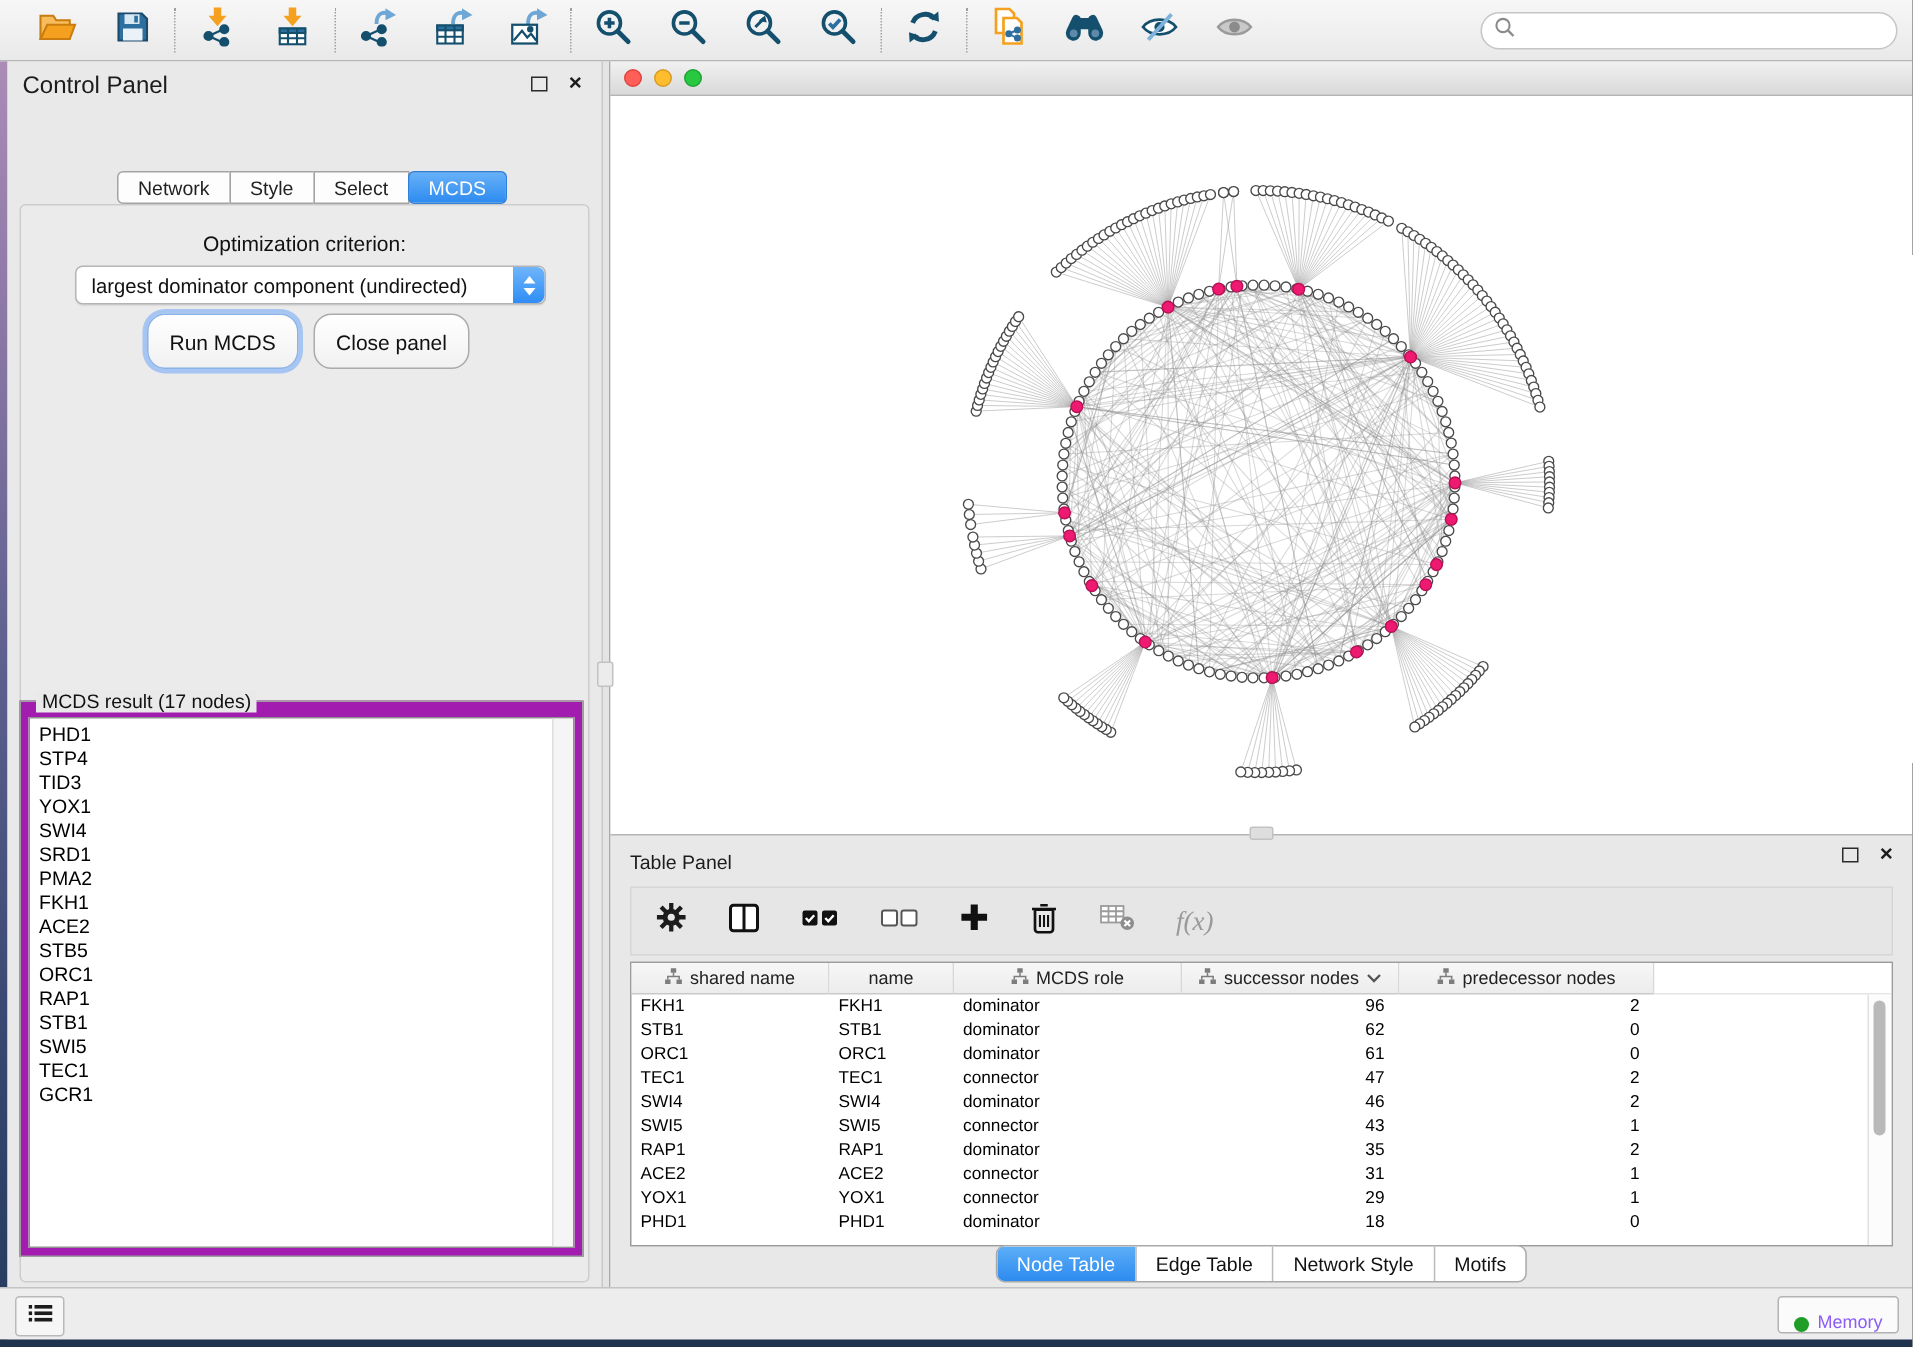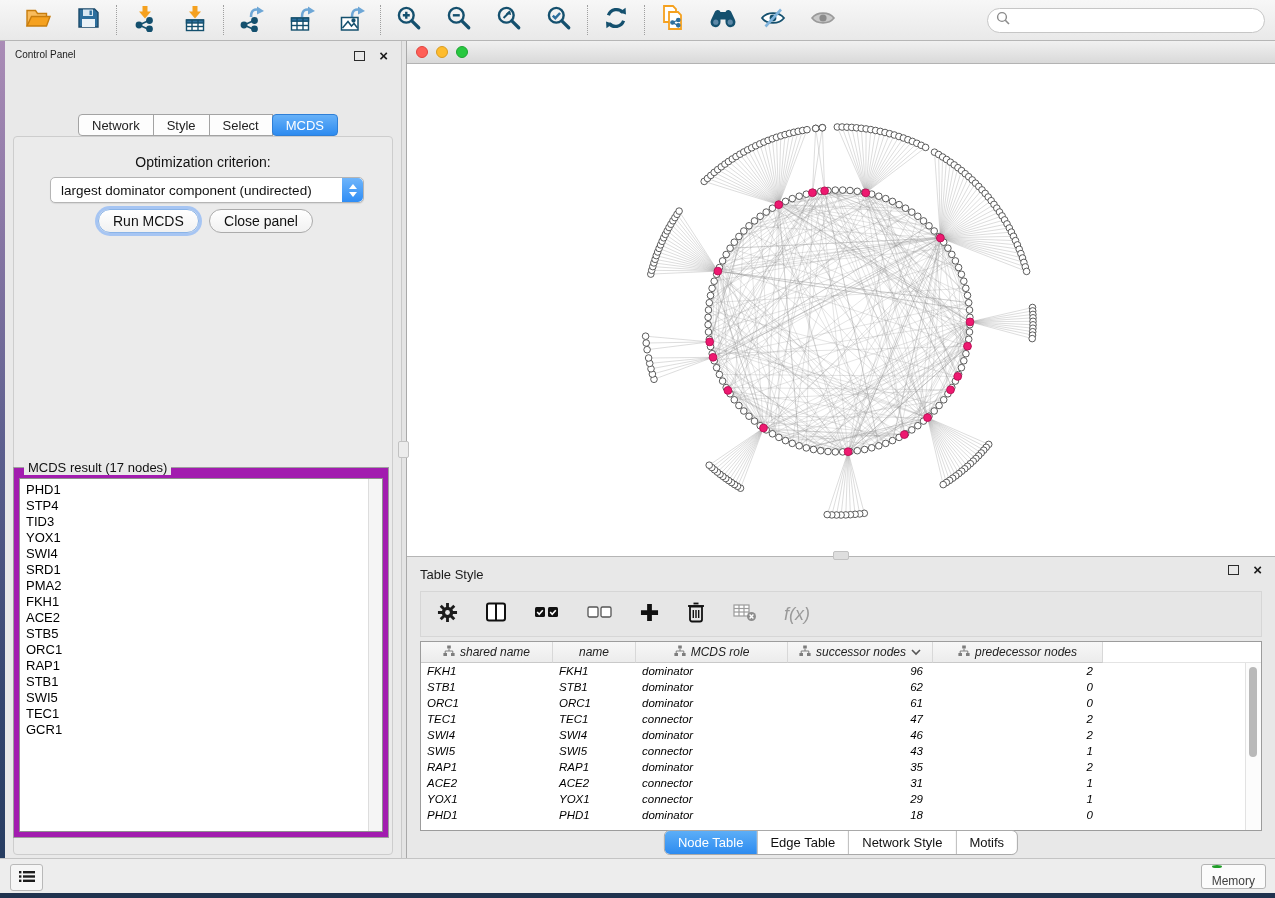--- a/index.html
+++ b/index.html
@@ -18,41 +18,41 @@
   
   .left-strip{position:absolute;left:0;top:41px;width:5px;height:852px;
     background:linear-gradient(180deg,#aa8cb6 0%,#8f7aa8 18%,#5c5f8e 48%,#35466f 78%,#243b5e 100%);}
   .bottom-strip{position:absolute;left:0;top:893px;width:1275px;height:5px;background:#20334f;}
   
   .control-panel{position:absolute;left:5px;top:41px;width:396px;height:817px;background:#e9e9e9;}
   .vsplit{position:absolute;left:401px;top:41px;width:6px;height:817px;background:#e4e4e4;
           border-left:1px solid #c9c9c9;border-right:1px solid #a9a9a9;box-sizing:border-box;}
   .vsplit-grip{position:absolute;left:398px;top:441px;width:9px;height:15px;background:#ececec;
           border:1px solid #c2c2c2;border-radius:2px;z-index:5;}
-  .cp-title{position:absolute;left:10px;top:8px;font-size:10px;color:#1c1c1c;}
+  .cp-title{position:absolute;left:10px;top:8px;font-size:16px;color:#1c1c1c;}
   .win-ctl{position:absolute;top:10px;display:flex;align-items:center;justify-content:center;cursor:pointer;}
   .float-ico{width:9px;height:8px;border:1.6px solid #2b2b2b;}
   .close-ico{font-size:15px;font-weight:bold;color:#1b1b1b;line-height:10px;}
   .cp-tabs{position:absolute;left:73px;top:73px;display:flex;}
   .cp-tab{box-sizing:border-box;height:22px;padding:3px 13px;font-size:13px;color:#222;background:#fdfdfd;
           border:1px solid #a3a3a3;margin-left:-1px;cursor:pointer;}
   .cp-tab:first-child{border-radius:4px 0 0 4px;margin-left:0;}
   .cp-tab.active{background:linear-gradient(#67b1f8,#2d8bf0);border-color:#2f7fd6;color:#fff;border-radius:4px;}
   .cp-box{position:absolute;left:8px;right:8px;top:95px;bottom:3px;background:#ebebeb;
           border:1px solid #cdcdcd;border-radius:4px;}
   .crit-label{position:absolute;left:0;right:0;top:17px;text-align:center;font-size:14px;color:#111;}
   .dropdown{position:absolute;left:36px;top:40px;width:312px;height:24px;background:#fff;
             border:1px solid #b5b5b5;border-radius:5px;display:flex;align-items:center;cursor:pointer;
             box-shadow:0 1px 1px rgba(0,0,0,.08);}
   .dd-text{flex:1;font-size:13.5px;color:#111;padding-left:10px;white-space:nowrap;}
   .dd-step{width:21px;height:24px;border-radius:0 5px 5px 0;background:linear-gradient(#6fb5fb,#2f8df5);
            display:flex;flex-direction:column;align-items:center;justify-content:center;gap:3px;}
   .dd-up{width:0;height:0;border-left:4px solid transparent;border-right:4px solid transparent;border-bottom:5px solid #fff;}
   .dd-dn{width:0;height:0;border-left:4px solid transparent;border-right:4px solid transparent;border-top:5px solid #fff;}
-  .btn{position:absolute;top:72px;height:24px;box-sizing:border-box;background:linear-gradient(#ffffff,#f1f1f1);
+  .btn{position:absolute;top:72px;height:37px;box-sizing:border-box;background:linear-gradient(#ffffff,#f1f1f1);
        border:1px solid #ababab;border-radius:12px;font-size:14px;color:#111;display:flex;align-items:center;
        justify-content:center;cursor:pointer;padding:0 14px;}
   .btn.focused{border-color:#8ab4e8;box-shadow:0 0 0 3px rgba(110,165,250,.55);}
   .result-fs{position:absolute;left:8px;width:376px;top:426px;height:371px;border:1px solid #9e9e9e;
              background:#a21caf;box-sizing:border-box;}
   .result-legend{position:absolute;top:-8px;left:10px;background:#e9e9e9;padding:0 4px;font-size:13px;color:#111;}
   .result-list{position:absolute;left:5px;right:5px;top:10px;bottom:5px;background:#fff;
                border:1px solid #8f8f8f;overflow:hidden;}
   .result-item{font-size:13px;line-height:16px;color:#000;padding-left:6px;}
   .result-list .inner{position:absolute;left:0;top:3px;right:14px;bottom:0;}
@@ -69,23 +69,23 @@
   .net-canvas{position:absolute;left:407px;top:64px;width:868px;height:492px;background:#fff;}
   .grip-h{position:absolute;left:833px;top:551px;width:14px;height:7px;background:#dedede;
           border:1px solid #c2c2c2;border-radius:2px;z-index:5;}
   
   .table-panel{position:absolute;left:407px;top:556px;width:868px;height:302px;background:#e8e8e8;
                border-top:1px solid #b5b5b5;box-sizing:border-box;}
   .tp-title{position:absolute;left:13px;top:10px;font-size:13px;color:#1c1c1c;}
   .tp-toolbar{position:absolute;left:13px;right:13px;top:34px;height:46px;display:flex;align-items:center;
               gap:27px;padding-left:16px;background:#e6e6e6;border:1px solid #d6d6d6;box-sizing:border-box;}
   .tp-tool{display:flex;align-items:center;justify-content:center;cursor:pointer;}
-  .fx{font-family:Liberation Sans, sans-serif;font-style:italic;color:#9a9a9a;font-size:18px;}
+  .fx{font-family:Liberation Serif, serif;font-style:italic;color:#9a9a9a;font-size:18px;}
   .tablewrap{position:absolute;left:13px;right:13px;top:84px;height:190px;background:#fff;
-             border:1px solid #9c9c9c;box-sizing:border-box;overflow:hidden;font-style:italic;}
+             border:1px solid #9c9c9c;box-sizing:border-box;overflow:hidden;}
   .thead{display:grid;grid-template-columns:132px 83px 152px 145px 170px 1fr;height:21px;}
   .th{display:flex;align-items:center;justify-content:center;gap:5px;font-size:12px;color:#222;
       background:linear-gradient(#f7f7f7,#ececec);border-right:1px solid #d8d8d8;border-bottom:1px solid #c9c9c9;
       white-space:nowrap;overflow:hidden;cursor:pointer;}
   .th.filler{background:#fff;border-right:none;border-bottom:1px solid #e4e4e4;cursor:default;}
   .tbody{position:absolute;left:0;right:15px;top:21px;bottom:0;}
   .trow{display:grid;grid-template-columns:132px 83px 152px 145px 170px;height:16px;align-items:center;cursor:pointer;}
   .td{font-size:11.5px;color:#000;padding-left:6px;white-space:nowrap;}
   .td.num{text-align:right;padding-right:10px;}
   .vscroll{position:absolute;right:0;top:21px;bottom:0;width:15px;background:#fcfcfc;border-left:1px solid #e2e2e2;}
@@ -94,21 +94,21 @@
            border:1px solid #a9a9a9;border-radius:6px;overflow:hidden;background:#fff;}
   .tp-tab{display:flex;align-items:center;padding:0 13px;font-size:13px;color:#111;border-left:1px solid #bbb;cursor:pointer;}
   .tp-tab:first-child{border-left:none;}
   .tp-tab.active{background:linear-gradient(#5caef7,#2d8bf0);color:#fff;}
   
   .status-bar{position:absolute;left:0;top:858px;width:1275px;height:35px;background:#ededed;
               border-top:1px solid #c4c4c4;box-sizing:border-box;}
   .list-btn{position:absolute;left:10px;top:5px;width:31px;height:25px;background:#f6f6f6;border:1px solid #b9b9b9;
             border-radius:3px;display:flex;align-items:center;justify-content:center;cursor:pointer;}
   .memory-btn{position:absolute;right:9px;top:5px;height:25px;box-sizing:border-box;padding:0 10px;background:#fbfbfb;
-              border:1px solid #b3b3b3;border-radius:3px;display:flex;align-items:flex-start;gap:6px;font-size:12px;color:#404040;cursor:pointer;flex-direction:column;}
+              border:1px solid #b3b3b3;border-radius:3px;display:flex;align-items:flex-end;gap:6px;font-size:12px;color:#8b5cf6;cursor:pointer;}
   .mem-dot{width:10px;height:10px;border-radius:50%;background:#1f9d27;}
 </style>
 </head>
 <body>
 
 <div class="screen">
 
   <div class="toolbar">
     <div class="tb-group">
       <div class="tbtn">
@@ -1123,21 +1123,21 @@
           <circle cx="320.9" cy="326.4" r="3.9" fill="#ee1970" stroke="#b80f55" stroke-width="0.9"></circle>
           <circle cx="306.1" cy="293.3" r="3.9" fill="#ee1970" stroke="#b80f55" stroke-width="0.9"></circle>
           <circle cx="302.7" cy="277.9" r="3.9" fill="#ee1970" stroke="#b80f55" stroke-width="0.9"></circle>
           <circle cx="310.9" cy="207.1" r="3.9" fill="#ee1970" stroke="#b80f55" stroke-width="0.9"></circle>
         </g>
       </svg>
   </div>
   <div class="grip-h"></div>
 
   <div class="table-panel">
-    <div class="tp-title">Table Style</div>
+    <div class="tp-title">Table Panel</div>
     <div class="win-ctl" style="right:36px;top:8px;">
         <span class="float-ico"></span>
       </div>
     <div class="win-ctl" style="right:13px;top:8px;">
         <span class="close-ico">×</span>
       </div>
 
     <div class="tp-toolbar">
       <div class="tp-tool">
           <span>

